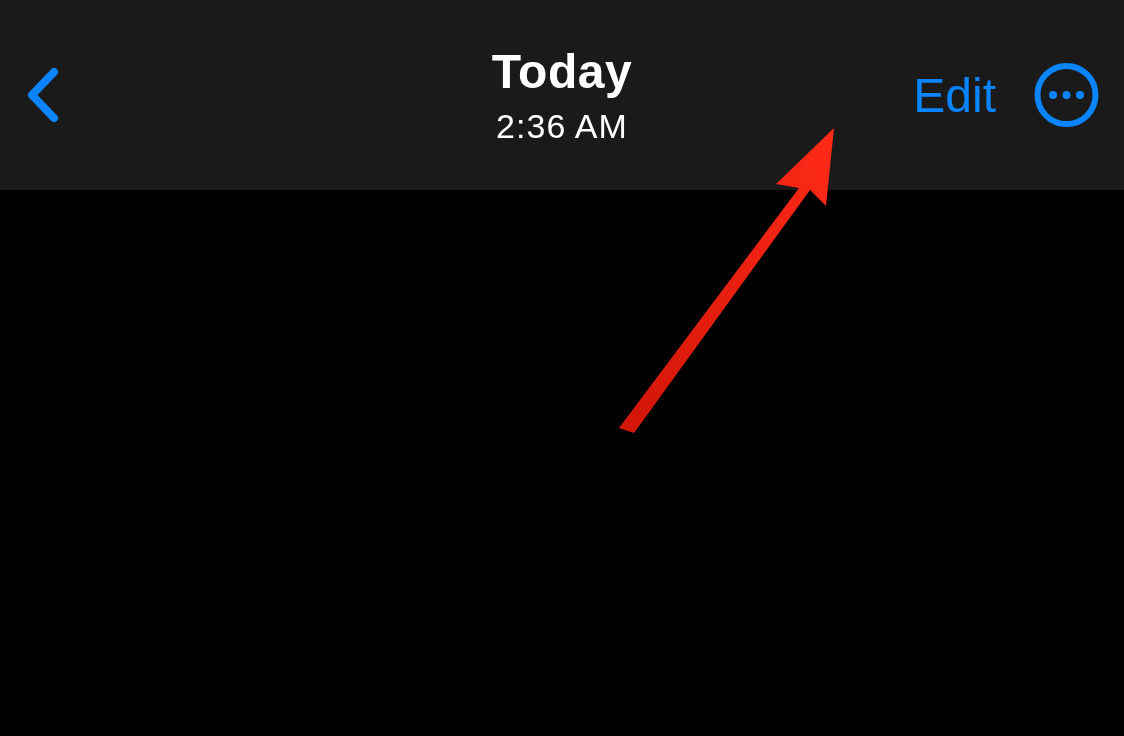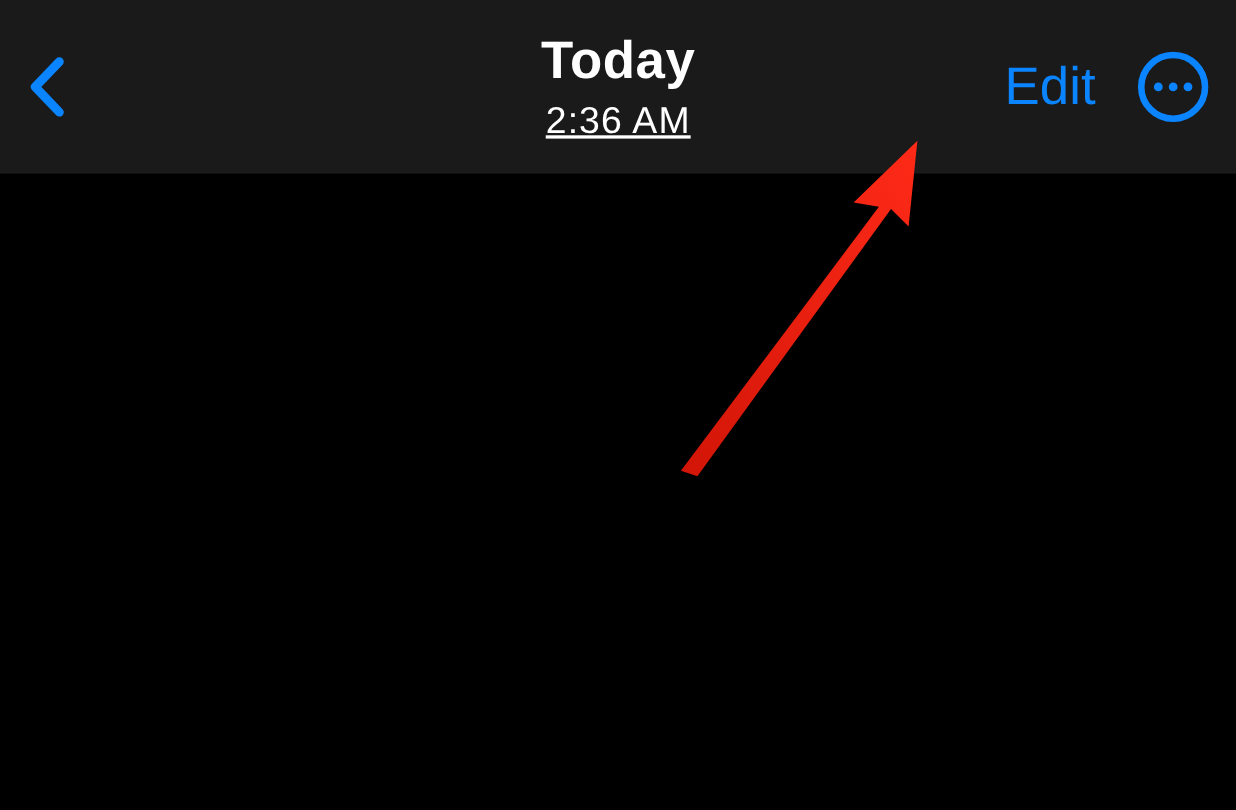--- a/index.html
+++ b/index.html
@@ -11,21 +11,21 @@
     body {
       width: 1124px;
       height: 736px;
       background: #000000;
       font-family: -apple-system, BlinkMacSystemFont, "SF Pro Display", "Helvetica Neue", Arial, sans-serif;
       overflow: hidden;
     }
     
     .header {
       width: 100%;
-      height: 158px;
+      height: 190px;
       background: #1a1a1a;
       position: relative;
       display: flex;
       align-items: center;
     }
     
     .back-button {
       position: absolute;
       left: 22px;
       top: 50%;
@@ -50,21 +50,20 @@
       font-weight: 600;
       letter-spacing: 0.5px;
     }
     
     .subtitle {
       color: #ffffff;
       font-size: 34px;
       font-weight: 400;
       margin-top: 8px;
       letter-spacing: 1px;
-      text-decoration: underline;
     }
     
     .edit-button {
       position: absolute;
       right: 128px;
       top: 50%;
       transform: translateY(-50%);
       color: #0a84ff;
       font-size: 48px;
       font-weight: 400;

